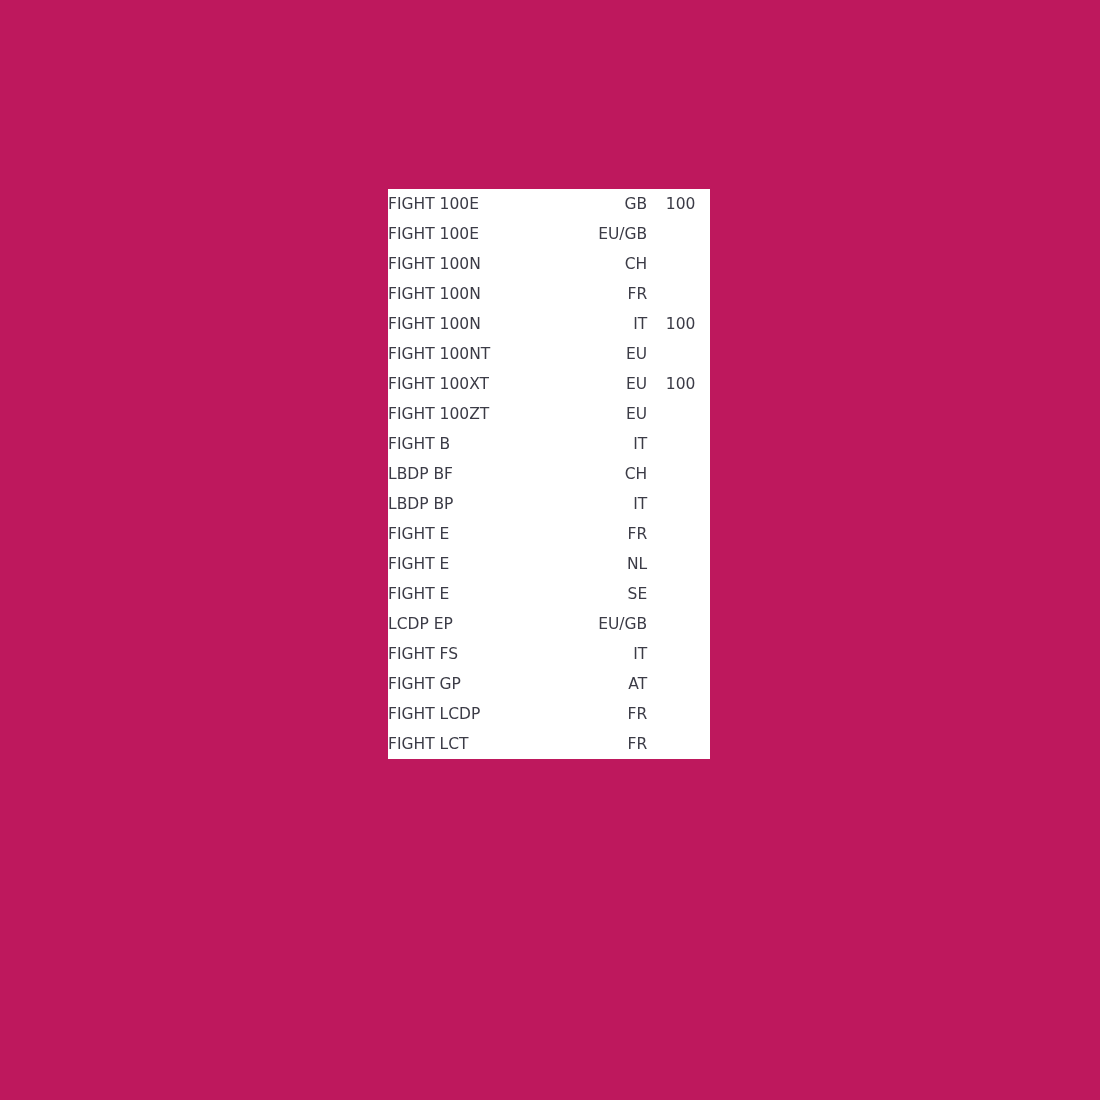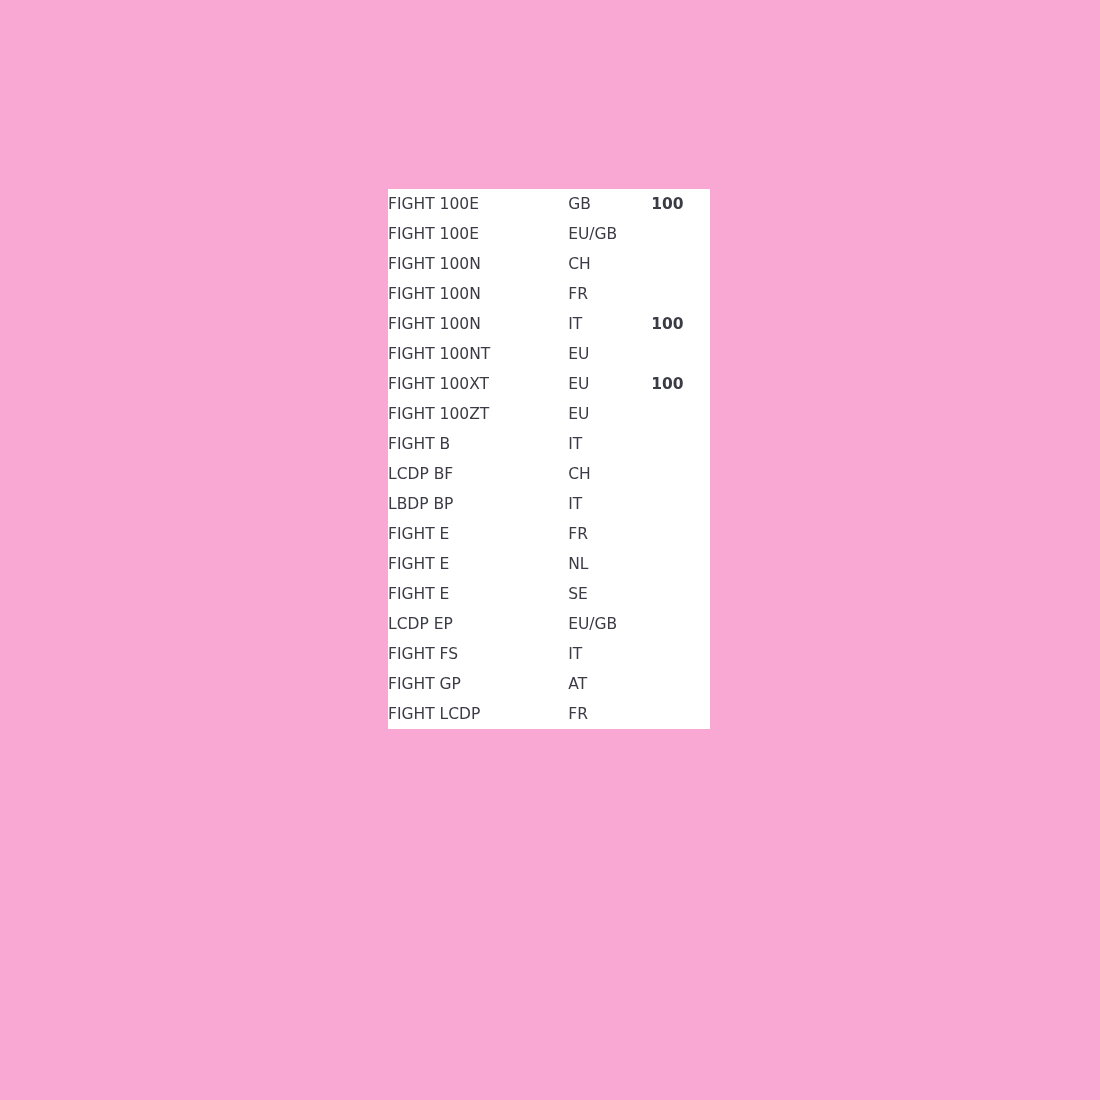--- a/index.html
+++ b/index.html
@@ -11,21 +11,21 @@
     width: 1100px;
     height: 1100px;
     font-family: "DejaVu Sans", sans-serif;
     overflow: hidden;
   }
 
   #canvas {
     position: relative;
     width: 1100px;
     height: 1100px;
-    background: #f9a8d4;
+    background: #be185d;
   }
 
   
   #data-table {
     position: absolute;
     left: 388px;
     top: 189px;
     width: 322px;
     border-collapse: collapse;
     border-spacing: 0;
@@ -49,36 +49,36 @@
   
   td.col-label {
     width: 178px;
     text-align: left;
     padding-left: 4px;
   }
 
   
   td.col-region {
     width: 78px;
+    text-align: right;
     padding-right: 5px;
   }
 
   
   td.col-gap {
     width: 4px;
     background: #ffffff !important;
     padding: 0;
   }
 
   
   td.col-value {
     width: 58px;
-    text-align: left;
+    text-align: center;
     padding-right: 9px;
-    font-weight: bold;
   }
 
   
   tr.row-highlight td.col-label,
   tr.row-highlight td.col-region,
   tr.row-highlight td.col-value {
     background: #fbd1a2;
   }
 
   tr.row-plain td.col-label,
@@ -141,21 +141,21 @@
           <td class="col-gap"></td>
           <td class="col-value"></td>
         </tr>
         <tr class="row row-plain">
           <td class="col-label">FIGHT B</td>
           <td class="col-region">IT</td>
           <td class="col-gap"></td>
           <td class="col-value"></td>
         </tr>
         <tr class="row row-highlight">
-          <td class="col-label">LCDP BF</td>
+          <td class="col-label">LBDP BF</td>
           <td class="col-region">CH</td>
           <td class="col-gap"></td>
           <td class="col-value"></td>
         </tr>
         <tr class="row row-plain">
           <td class="col-label">LBDP BP</td>
           <td class="col-region">IT</td>
           <td class="col-gap"></td>
           <td class="col-value"></td>
         </tr>
@@ -190,19 +190,25 @@
           <td class="col-value"></td>
         </tr>
         <tr class="row row-highlight">
           <td class="col-label">FIGHT GP</td>
           <td class="col-region">AT</td>
           <td class="col-gap"></td>
           <td class="col-value"></td>
         </tr>
         <tr class="row row-plain">
           <td class="col-label">FIGHT LCDP</td>
+          <td class="col-region">FR</td>
+          <td class="col-gap"></td>
+          <td class="col-value"></td>
+        </tr>
+        <tr class="row row-highlight">
+          <td class="col-label">FIGHT LCT</td>
           <td class="col-region">FR</td>
           <td class="col-gap"></td>
           <td class="col-value"></td>
         </tr>
       </tbody>
   </table>
 </div>
 
 </body></html>

